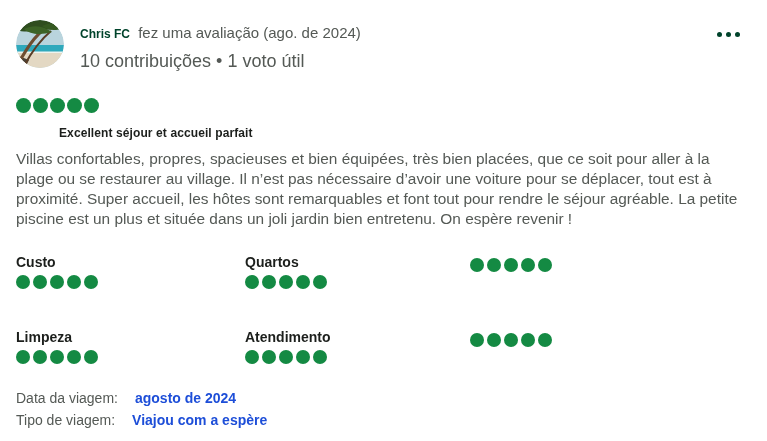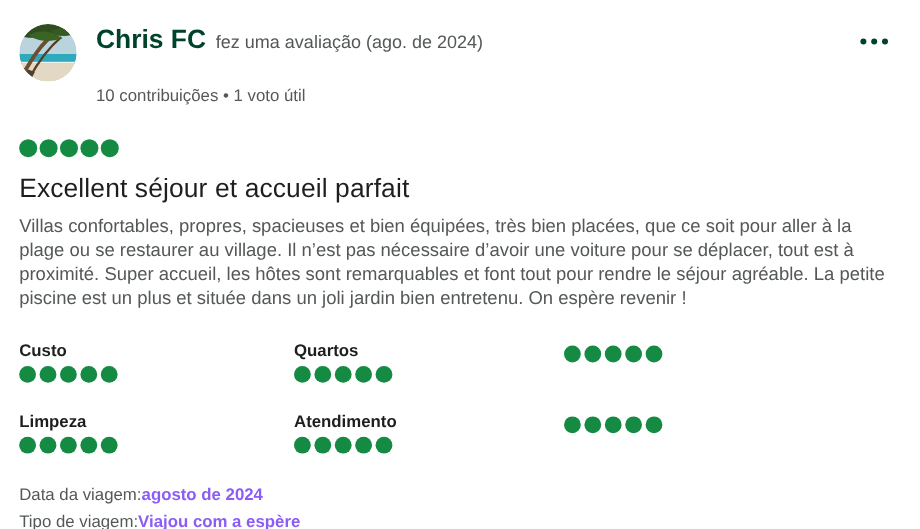--- a/index.html
+++ b/index.html
@@ -26,67 +26,67 @@
   }
   
   .header{display:flex;align-items:flex-start;position:relative;}
   .avatar{
     width:48px;height:48px;border-radius:50%;
     overflow:hidden;flex:0 0 48px;cursor:pointer;
   }
   .header-text{margin-left:16px;padding-top:3px;}
   .byline{font-size:15px;color:var(--text-gray);line-height:20px;}
   .username{
-    font-size:22px;font-weight:700;color:var(--link-green);
+    font-size:12px;font-weight:700;color:var(--link-green);
     cursor:pointer;margin-right:4px;margin-top:12px;
   }
-  .meta{font-size:14px;color:var(--text-gray);margin-top:24px;line-height:18px;}
+  .meta{font-size:18px;color:var(--text-gray);margin-top:8px;line-height:18px;}
   .menu-btn{
     position:absolute;top:8px;right:7px;
     display:flex;gap:4px;align-items:center;
     padding:4px;cursor:pointer;background:none;border:none;
   }
   .menu-btn .dot{
     width:5px;height:5px;border-radius:50%;
     background:var(--link-green);display:block;
   }
   
   .bubbles{display:flex;gap:2px;align-items:center;}
   .bubble{
     width:15px;height:15px;border-radius:50%;
     background:var(--bubble-green);display:block;
   }
   .bubbles.small{gap:3px;}
   .bubbles.small .bubble{width:14px;height:14px;}
   .overall-row{margin-top:28px;}
   
   .review-title{
-    margin-top:13px;font-size:22px;font-weight:400;
-    color:var(--text-dark);letter-spacing:.1px;
+    margin-top:13px;font-size:12px;font-weight:700;
+    color:var(--text-dark);letter-spacing:.1px;margin-left:43px;
   }
   .review-body{
     margin-top:9px;font-size:15.4px;line-height:20px;
     color:var(--text-gray);max-width:736px;
   }
   
   .subratings{
     margin-top:25px;
     display:grid;
     grid-template-columns:229px 225px 1fr;
-    row-gap:24px;
+    row-gap:40px;
   }
   .subrating-label{
     font-size:14px;font-weight:700;color:var(--text-dark);
     line-height:17px;
   }
   .subrating-bubbles{margin-top:4px;}
   
   .footer{margin-top:23px;font-size:14px;line-height:22px;color:var(--text-gray);}
   .footer-line{white-space:nowrap;}
-  .footer-value{font-weight:700;color:#8b5cf6;margin-left:0;}
+  .footer-value{font-weight:700;color:#1d4ed8;margin-left:17px;}
 </style>
 </head>
 <body>
 
 <div class="card">
 
   <div class="header">
     <div class="avatar">
       <svg width="48" height="48" viewBox="0 0 48 48">
         <defs>

